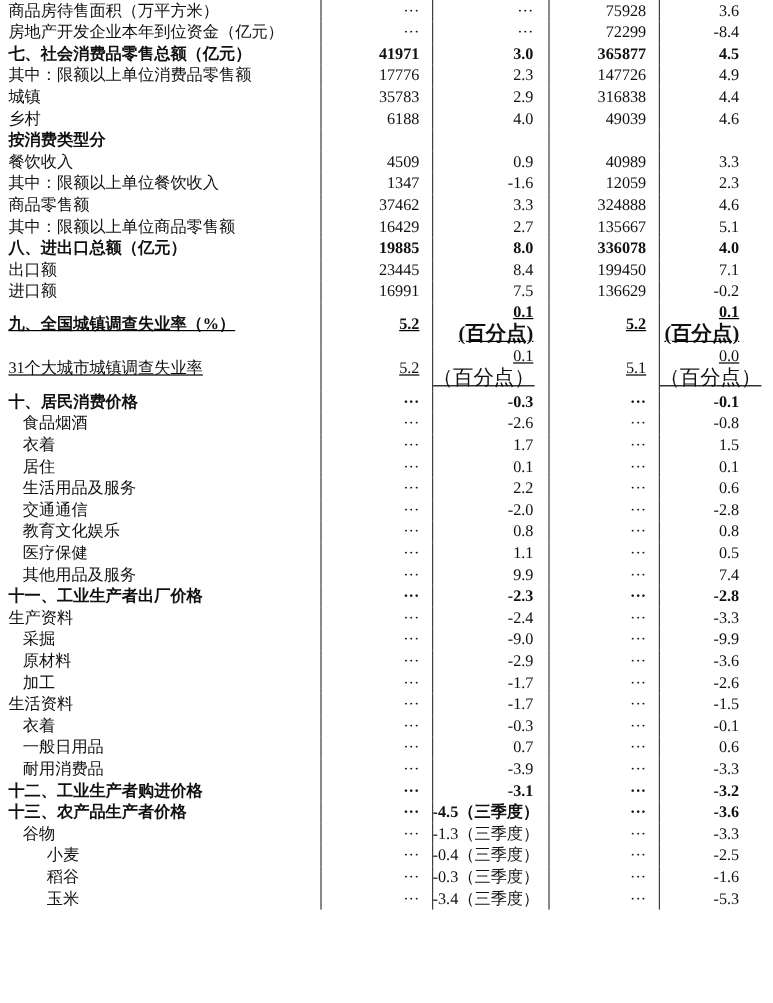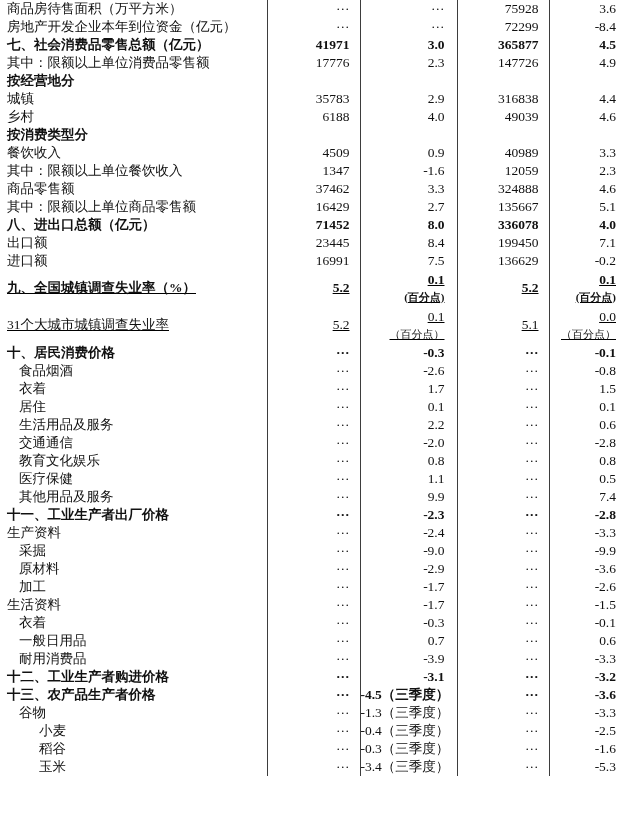--- a/index.html
+++ b/index.html
@@ -40,21 +40,21 @@
   td.label.ind2 { padding-left: 39px; }
   td.num {
     text-align: right;
     white-space: nowrap;
   }
   td.c1 { border-left: 1px solid #3d3d3d; padding-right: 10px; }
   td.c2 { border-left: 1px solid #3d3d3d; padding-right: 12px; }
   td.c3 { border-left: 1px solid #3d3d3d; padding-right: 10px; padding-left: 40px; }
   td.c4 { border-left: 1px solid #3d3d3d; padding-right: 28px; }
   tr.bold td { font-weight: 700; }
-  .sub { font-size: 11px; }
+  .sub { font-size: 17px; }
 </style>
 </head>
 <body>
 
 <div class="page">
   <table class="stat-table">
     <colgroup>
       <col style="width:267px">
       <col style="width:93px">
       <col style="width:97px">
@@ -83,27 +83,20 @@
           <td class="num c3">365877</td>
           <td class="num c4">4.5</td>
         </tr>
         <tr class="single">
           <td class="label ind0">其中：限额以上单位消费品零售额</td>
           <td class="num c1">17776</td>
           <td class="num c2">2.3</td>
           <td class="num c3">147726</td>
           <td class="num c4">4.9</td>
         </tr>
-        <tr class="single bold">
-          <td class="label ind0">按经营地分</td>
-          <td class="num c1"></td>
-          <td class="num c2"></td>
-          <td class="num c3"></td>
-          <td class="num c4"></td>
-        </tr>
         <tr class="single">
           <td class="label ind0">城镇</td>
           <td class="num c1">35783</td>
           <td class="num c2">2.9</td>
           <td class="num c3">316838</td>
           <td class="num c4">4.4</td>
         </tr>
         <tr class="single">
           <td class="label ind0">乡村</td>
           <td class="num c1">6188</td>
@@ -141,21 +134,21 @@
         </tr>
         <tr class="single">
           <td class="label ind0">其中：限额以上单位商品零售额</td>
           <td class="num c1">16429</td>
           <td class="num c2">2.7</td>
           <td class="num c3">135667</td>
           <td class="num c4">5.1</td>
         </tr>
         <tr class="single bold">
           <td class="label ind0">八、进出口总额（亿元）</td>
-          <td class="num c1">71452</td>
+          <td class="num c1">19885</td>
           <td class="num c2">8.0</td>
           <td class="num c3">336078</td>
           <td class="num c4">4.0</td>
         </tr>
         <tr class="single">
           <td class="label ind0">出口额</td>
           <td class="num c1">23445</td>
           <td class="num c2">8.4</td>
           <td class="num c3">199450</td>
           <td class="num c4">7.1</td>

